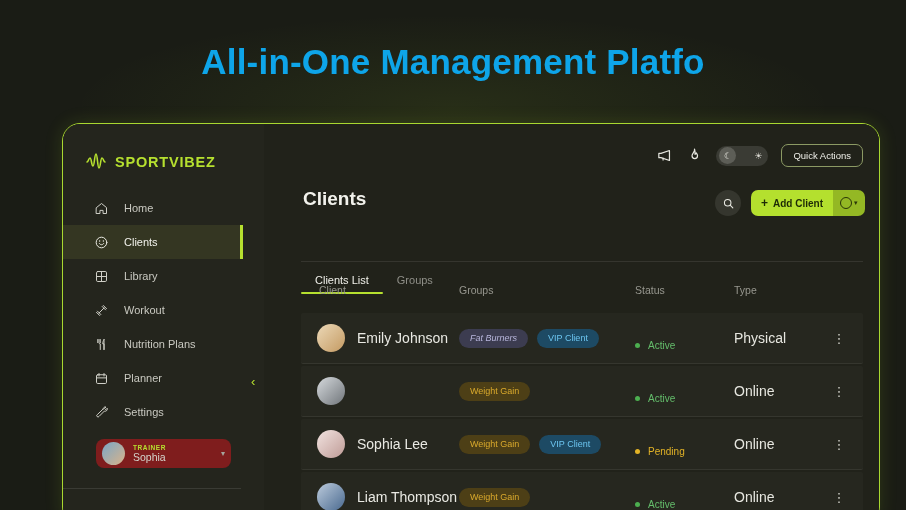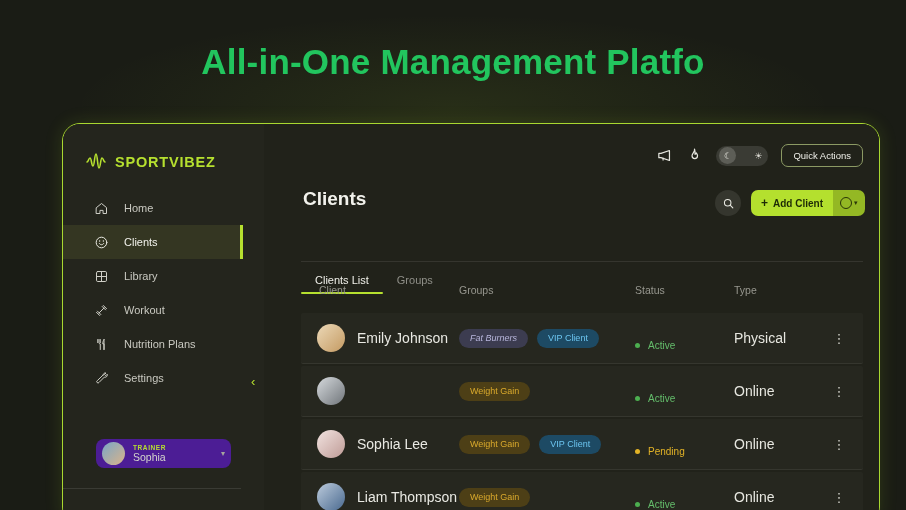--- a/index.html
+++ b/index.html
@@ -7,42 +7,42 @@
     width:906px;height:510px;overflow:hidden;position:relative;
     font-family:"Liberation Sans","DejaVu Sans",sans-serif;
     background:
       radial-gradient(60% 26% at 50% 21%, rgba(173,224,48,0.09), rgba(0,0,0,0) 70%),
       radial-gradient(55% 32% at 50% 112%, rgba(140,190,35,0.12), rgba(0,0,0,0) 62%),
       #1a1c15;
     -webkit-font-smoothing:antialiased;
   }
   .hero-title{
     position:absolute;top:42px;left:0;width:906px;text-align:center;
-    font-size:35px;font-weight:800;color:#22c55e;letter-spacing:.2px;
+    font-size:35px;font-weight:800;color:#0ea5e9;letter-spacing:.2px;
   }
   
   .frame{
     position:absolute;left:62px;top:123px;width:816px;height:400px;
     background:#22231c;border:1.5px solid #a9d830;border-radius:18px;
     box-shadow:0 0 18px rgba(160,210,40,.16);
     overflow:hidden;
   }
   
   .sidebar{position:absolute;left:0;top:0;width:201px;height:100%;background:#24251d;border-right:1px solid rgba(255,255,255,.08);}
   .brand{position:absolute;left:21px;top:26px;display:flex;align-items:center;gap:7px;justify-content:flex-end;}
   .brand-icon{width:24px;height:24px;display:inline-flex;}
   .brand-name{font-size:14.5px;font-weight:800;color:#b6e02f;letter-spacing:.8px;}
   .nav{position:absolute;left:0;top:67px;width:180px;}
   .nav-item{position:relative;height:34px;display:flex;align-items:center;cursor:pointer;}
   .nav-item.active{background:#343622;border-right:3px solid #b6e02f;}
   .nav-icon{position:absolute;left:31px;width:15px;height:15px;display:inline-flex;color:#cfcfc7;}
   .nav-item.active .nav-icon{color:#e9e9e2;}
   .nav-label{position:absolute;left:61px;font-size:11px;color:#c9c9c1;text-align:right;}
   .nav-item.active .nav-label{color:#f2f2ec;}
-  .trainer-card{position:absolute;left:33px;top:315px;width:123px;height:29px;background:#4c1d95;border-radius:8px;display:flex;align-items:center;padding:0 6px;cursor:pointer;}
+  .trainer-card{position:absolute;left:33px;top:315px;width:123px;height:29px;background:#7f1d1d;border-radius:8px;display:flex;align-items:center;padding:0 6px;cursor:pointer;}
   .trainer-avatar{width:23px;height:23px;border-radius:50%;flex:0 0 auto;}
   .trainer-meta{margin-left:8px;line-height:1.15;flex:1;}
   .trainer-role{font-size:6.5px;font-weight:700;letter-spacing:.6px;color:#b6e02f;}
   .trainer-name{font-size:10.5px;color:#d4d4cc;}
   .trainer-chevron{font-size:8px;color:#a5a59d;}
   .sidebar-divider{position:absolute;left:0;top:364px;width:178px;height:1px;background:rgba(255,255,255,.10);}
   .collapse-chevron{position:absolute;left:188px;top:251px;font-size:13px;color:#b6e02f;cursor:pointer;line-height:1;}
   
   .main{position:absolute;left:201px;top:0;width:615px;height:100%;background:#21221a;}
   .top-icons{position:absolute;right:16px;top:20px;display:flex;align-items:center;gap:13px;}
@@ -140,20 +140,29 @@
             <svg viewBox="0 0 24 24" fill="none" stroke="currentColor" stroke-width="1.6" stroke-linecap="round" stroke-linejoin="round">
               <path d="M8 4v5a2 2 0 0 0 2 2v9M6 4v5M10 4v5"></path>
               <path d="M16 4c-1.5 2-2 5-2 7h2v9M16 4v16"></path>
             </svg>
           </span>
           <span class="nav-label">Nutrition Plans</span>
         </div>
         <div class="nav-item">
           <span class="nav-icon">
             <svg viewBox="0 0 24 24" fill="none" stroke="currentColor" stroke-width="1.6" stroke-linecap="round" stroke-linejoin="round">
+              <rect x="4" y="6" width="16" height="14" rx="2"></rect>
+              <path d="M8 4v4M16 4v4M4 11h16"></path>
+            </svg>
+          </span>
+          <span class="nav-label">Planner</span>
+        </div>
+        <div class="nav-item">
+          <span class="nav-icon">
+            <svg viewBox="0 0 24 24" fill="none" stroke="currentColor" stroke-width="1.6" stroke-linecap="round" stroke-linejoin="round">
               <path d="M14.5 6.5a3.5 3.5 0 0 1 4.6-3.3l-2.3 2.3 2 2 2.3-2.3a3.5 3.5 0 0 1-4.5 4.5L8 18.3a2 2 0 1 1-2.8-2.8l9.3-9z"></path>
             </svg>
           </span>
           <span class="nav-label">Settings</span>
         </div>
       </div>
 
     <div class="trainer-card">
       <span class="trainer-avatar" style="background: linear-gradient(135deg, rgb(122, 167, 199), rgb(217, 179, 138));"></span>
       <span class="trainer-meta">

